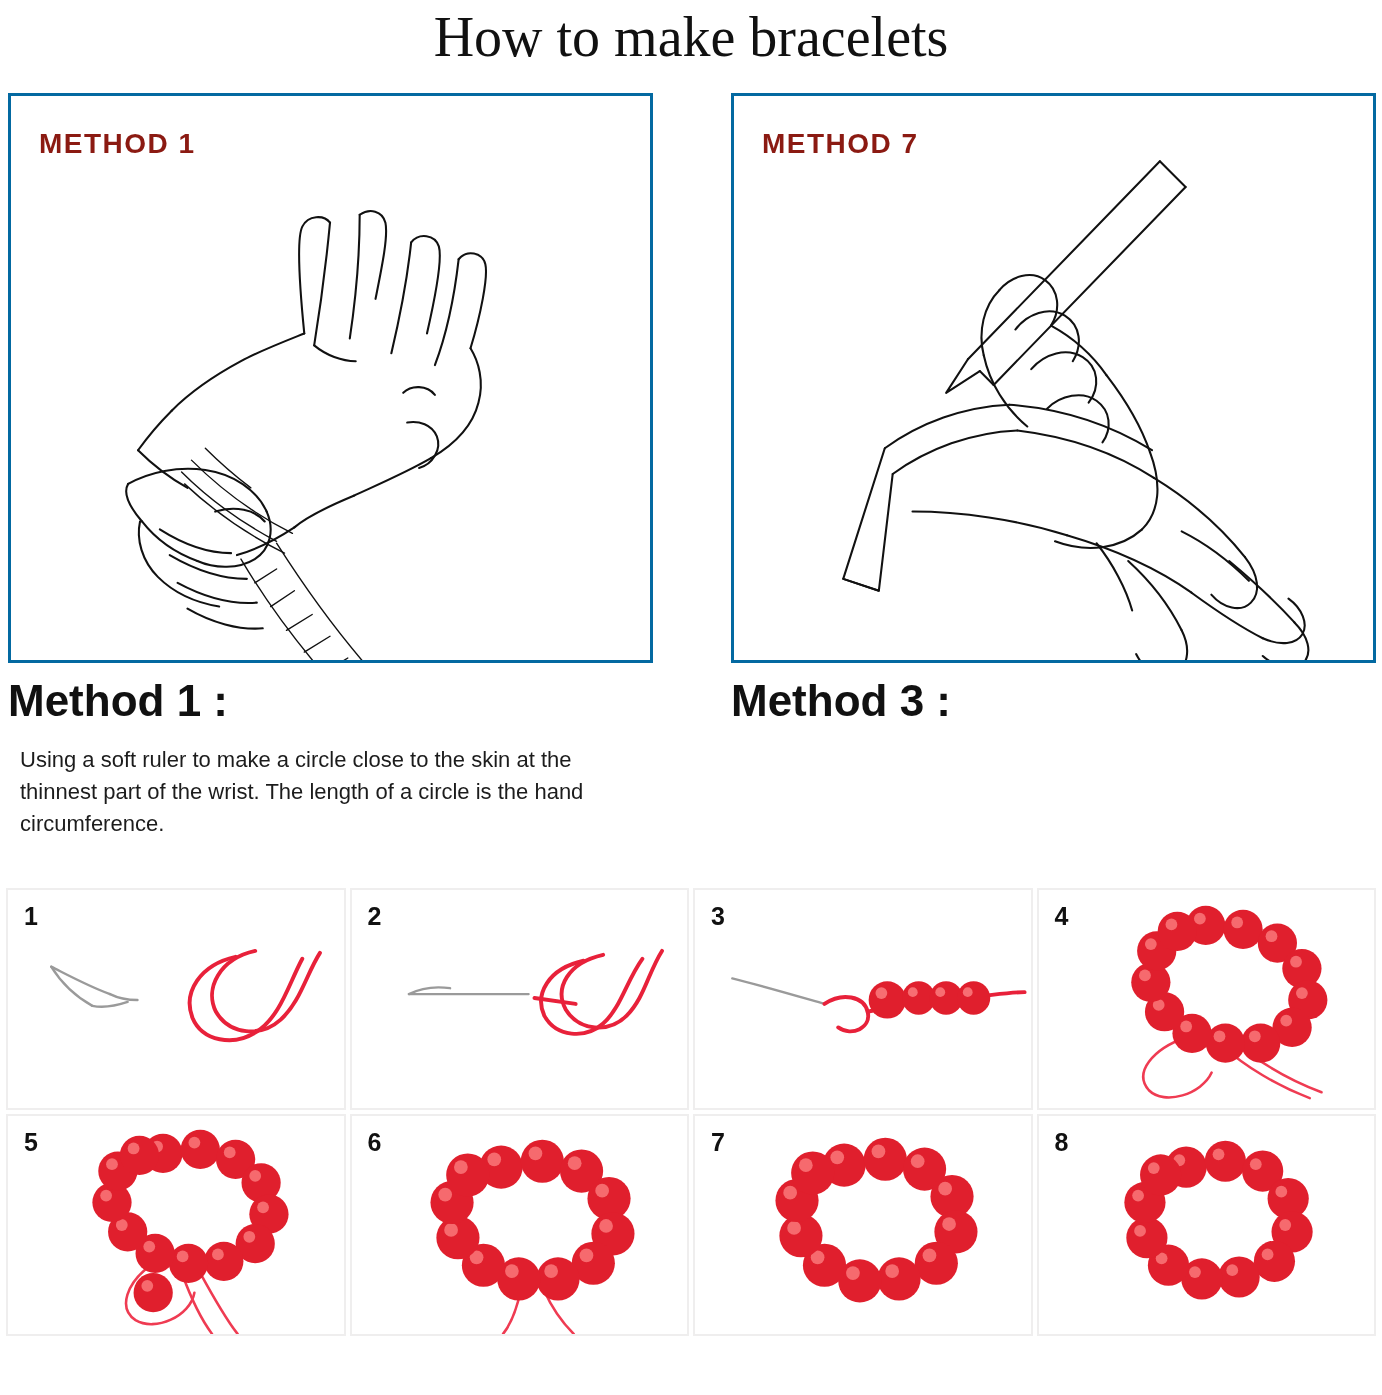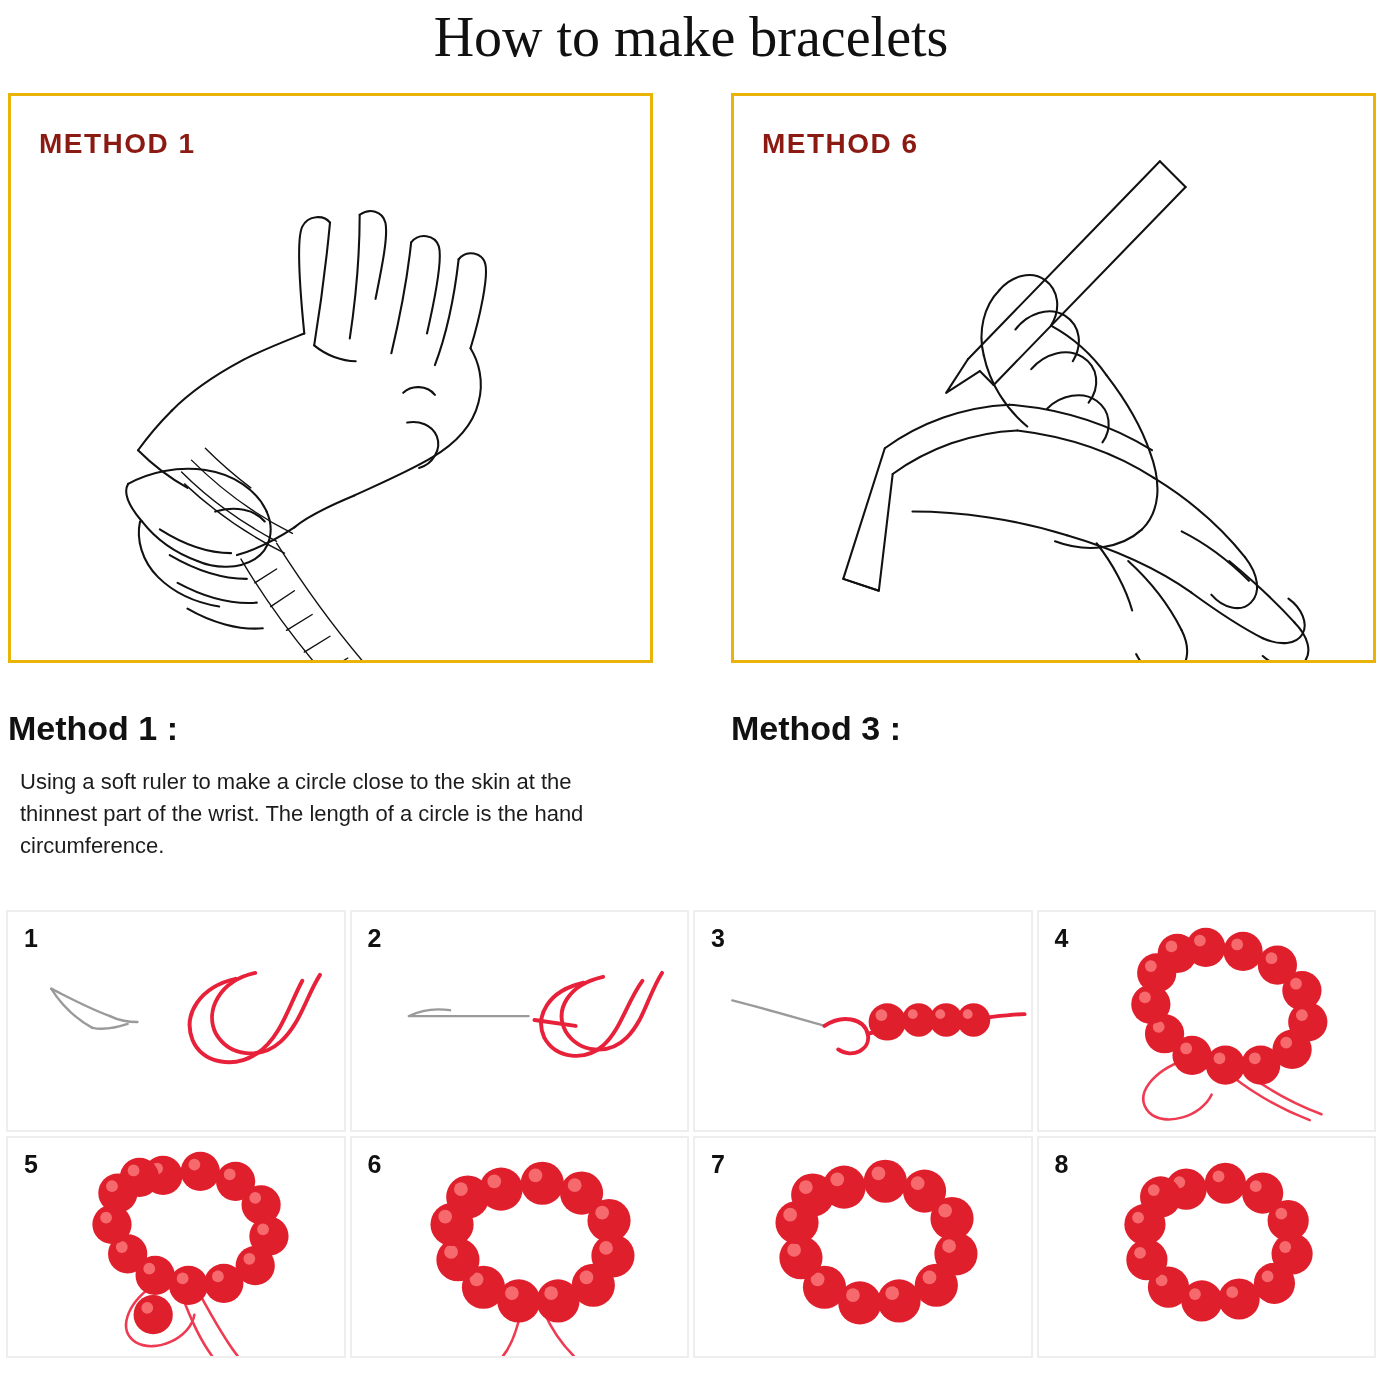--- a/index.html
+++ b/index.html
@@ -42,44 +42,44 @@
   }
   .method-col {
     width: 645px;
     flex: 0 0 645px;
   }
   .illus-box {
     position: relative;
     width: 645px;
     height: 570px;
     background: #ffffff;
-    border: 3px solid #eab308;
+    border: 3px solid #0369a1;
     box-sizing: border-box;
     overflow: hidden;
   }
   .illus-label {
     position: absolute;
     top: 32px;
     left: 28px;
     font-size: 28px;
     font-weight: bold;
     letter-spacing: 1.5px;
     color: #8b1a12;
     z-index: 5;
   }
   .illus-svg {
     position: absolute;
     inset: 0;
     width: 100%;
     height: 100%;
   }
   .method-heading {
-    font-size: 34px;
+    font-size: 44px;
     font-weight: bold;
-    margin: 46px 0 18px 0;
+    margin: 13px 0 18px 0;
     color: #111;
   }
   .method-text {
     font-size: 22px;
     line-height: 1.45;
     color: #1c1c1c;
     margin: 12px;
   }
 
   
@@ -222,21 +222,21 @@
             <path d="M206 420 C226 414 246 418 256 430"></path>
           </g>
         </svg>
       </div>
       <h2 class="method-heading">Method 1 :</h2>
       <p class="method-text">Using a soft ruler to make a circle close to the skin at the thinnest part of the wrist. The length of a circle is the hand circumference.</p>
     </div>
 
     <div class="method-col">
       <div class="illus-box">
-        <div class="illus-label">METHOD 6</div>
+        <div class="illus-label">METHOD 7</div>
         <svg class="illus-svg" viewBox="0 0 645 570">
 
           <g class="hand-line">
             <path d="M236 266 L430 66"></path>
             <path d="M262 292 L456 92"></path>
             <path d="M236 266 L214 300 L248 278"></path>
             <path d="M248 278 L262 292"></path>
             <path d="M430 66 L456 92"></path>
           </g>
 

